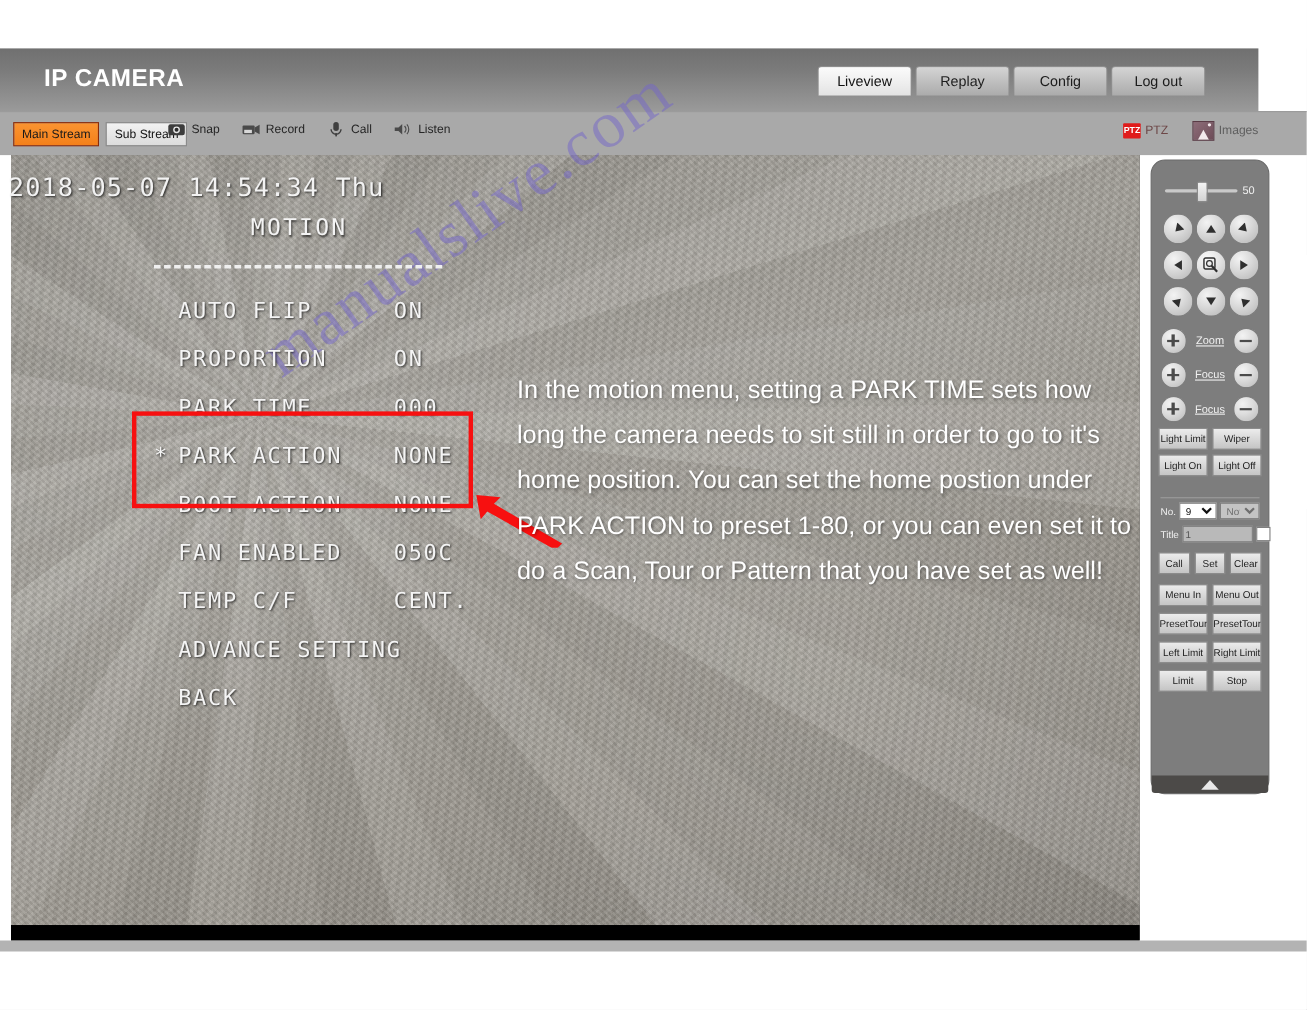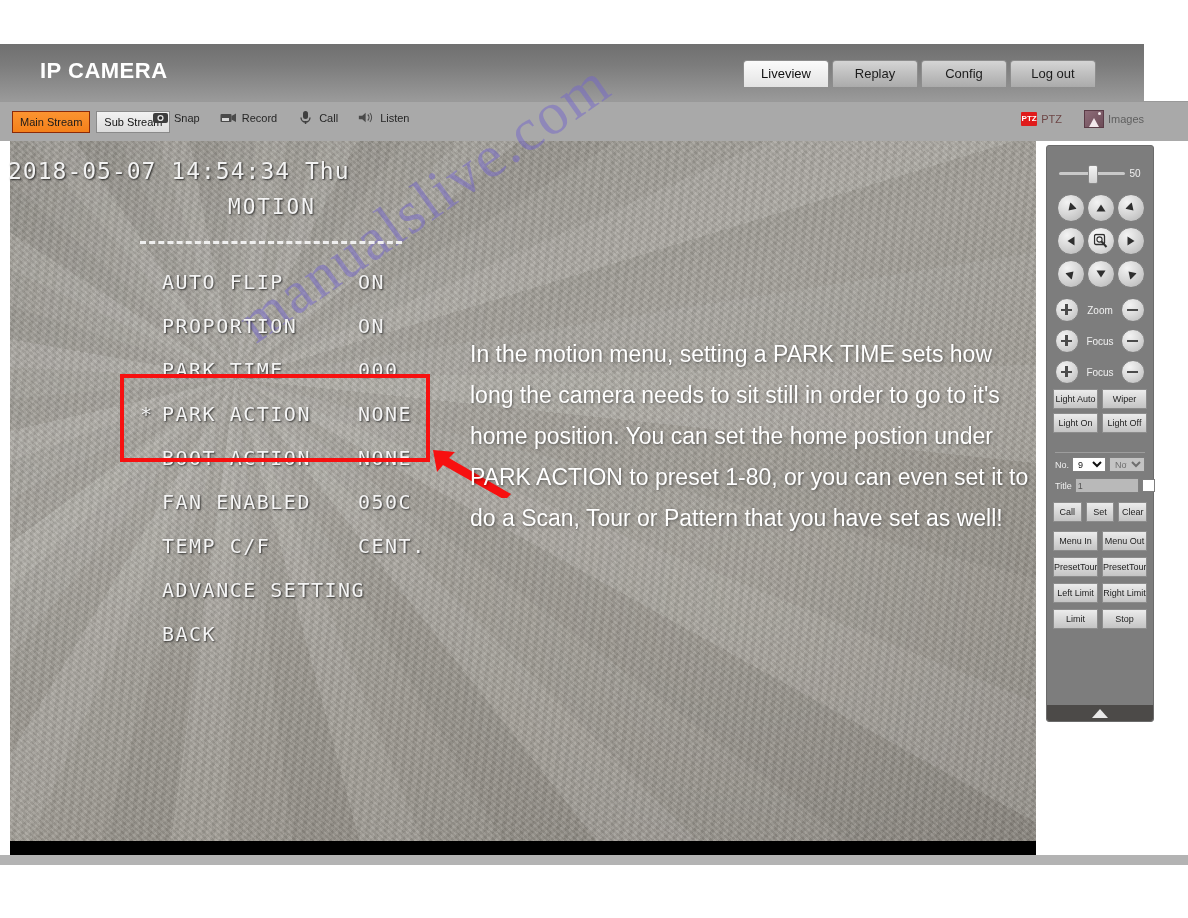--- a/index.html
+++ b/index.html
@@ -213,21 +213,21 @@
     white-space: nowrap;
     pointer-events: none;
   }
 
   
   .ptz-panel {
     position: absolute; left: 1046px; top: 145px;
     width: 106px; height: 575px;
     background: #7d7d7d;
     border: 1px solid #6b6b6b;
-    border-radius: 3px;
+    border-radius: 13px;
   }
   .ptz-slider-row {
     position: absolute; left: 0; top: 22px; width: 106px;
     display:flex; align-items:center; justify-content:center; gap: 4px;
   }
   .slider-track {
     position: relative;
     width: 66px; height: 3px; background: #c9c9c9; border-radius: 2px;
   }
   .slider-thumb {
@@ -258,21 +258,21 @@
     width: 22px; height: 22px; border-radius: 50%;
     background: radial-gradient(circle at 35% 28%, #f3f3f3 0%, #dcdcdc 45%, #b8b8b8 100%);
     border: 1px solid #7d7d7d; position: relative; cursor: pointer;
   }
   .pmbtn::before {
     content:""; position:absolute; left: 5px; top: 9.5px; width: 11px; height: 2.5px; background:#4b4b4b;
   }
   .pmbtn.plus::after {
     content:""; position:absolute; left: 9.2px; top: 5px; width: 2.5px; height: 11px; background:#4b4b4b;
   }
-  .pm-label { font-size: 10px; color: #f0f0f0; }
+  .pm-label { font-size: 10px; color: #f0f0f0; text-decoration: underline; }
 
   .btn-grid { position: absolute; left: 6px; width: 94px; }
   .grid2 { display: flex; gap: 4px; margin-bottom: 4px; }
   .gbtn {
     flex: 1;
     height: 18px; line-height: 18px;
     text-align: center;
     font-size: 9px;
     color: #1d1d1d;
     background: linear-gradient(to bottom, #ececec 0%, #d6d6d6 55%, #c4c4c4 100%);
@@ -549,21 +549,21 @@
       <div class="pmbtn"></div>
     </div>
     <div class="pmrow" style="top:214px;">
       <div class="pmbtn plus"></div>
       <span class="pm-label">Focus</span>
       <div class="pmbtn"></div>
     </div>
 
     <div class="btn-grid" style="top:243px;">
       <div class="grid2">
-        <div class="gbtn">Light Auto</div>
+        <div class="gbtn">Light Limit</div>
         <div class="gbtn">Wiper</div>
       </div>
       <div class="grid2" style="margin-top:1px;">
         <div class="gbtn">Light On</div>
         <div class="gbtn">Light Off</div>
       </div>
     </div>
 
     <div class="sep" style="top:306px;"></div>
 

